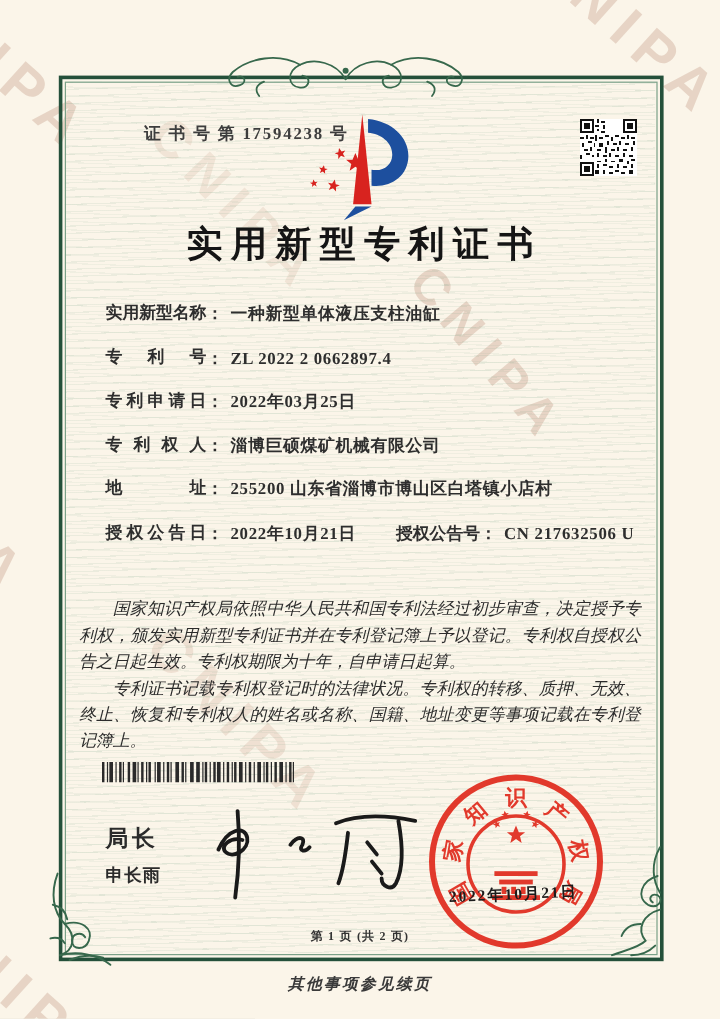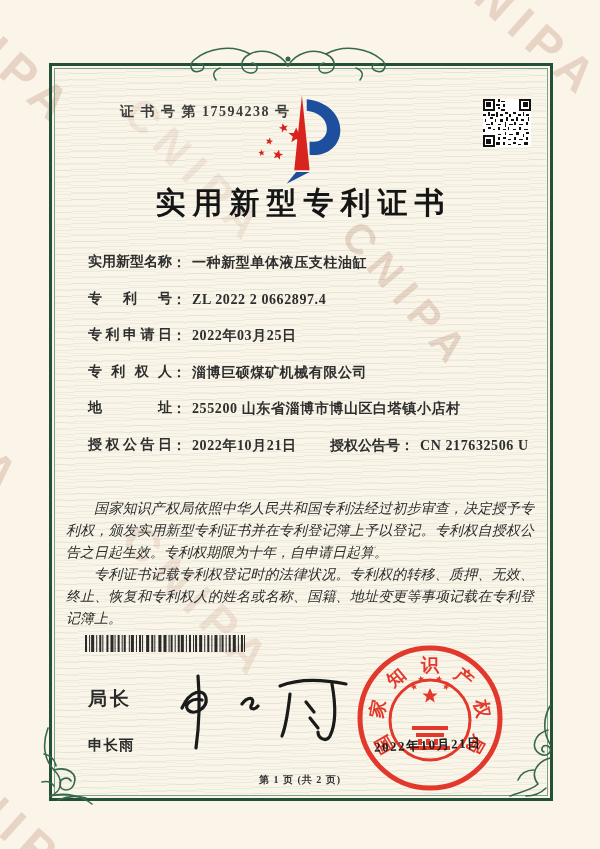--- a/index.html
+++ b/index.html
@@ -62,21 +62,21 @@
   .glabel{font-size:14px; font-weight:700; color:#2e2e2e;}
   .body-text{
     position:absolute; left:66px; top:498px; width:468px; z-index:5;
     font-size:14px; font-style:italic; color:#2c2c2c; line-height:22px;
     text-align:justify;
   }
   .body-text p{margin:0; text-indent:2em;}
   .barcode{position:absolute; left:85px; top:635px; width:160px; height:17px; z-index:5;}
   .signer{position:absolute; left:88px; top:686px; z-index:5;}
   .signer .srole{font-size:19px; font-weight:700; color:#2b2b2b; letter-spacing:3px;}
-  .signer .sname{font-size:14.5px; font-weight:700; color:#2b2b2b; letter-spacing:1px; margin-top:24px;}
+  .signer .sname{font-size:14.5px; font-weight:700; color:#2b2b2b; letter-spacing:1px; margin-top:8px;}
   .signature{position:absolute; left:160px; top:664px; width:210px; height:90px; z-index:5;}
   .seal{position:absolute; left:352px; top:640px; width:156px; height:156px; z-index:6; opacity:0.92;}
   .seal-date{
     position:absolute; left:374px; top:736px; width:126px; z-index:7;
     font-size:13px; font-weight:700; color:#1c1c1c; letter-spacing:1.5px;
     transform:rotate(-2.5deg); white-space:nowrap;
   }
   .page-footer{
     position:absolute; left:0; top:773px; width:100%; z-index:5;
     text-align:center; font-size:10px; font-weight:600; color:#333; letter-spacing:1px;
@@ -247,14 +247,15 @@
       <rect x="64" y="93" width="28" height="4"></rect>
       <rect x="66" y="99" width="4" height="6"></rect>
       <rect x="74" y="99" width="4" height="6"></rect>
       <rect x="82" y="99" width="4" height="6"></rect>
       <rect x="58" y="106" width="40" height="4"></rect>
     </g>
   </svg>
   <div class="seal-date">2022年10月21日</div>
 
   <div class="page-footer">第 1 页 (共 2 页)</div>
+  <div class="continuation">其他事项参见续页</div>
 
 </div>
 
 </body></html>

